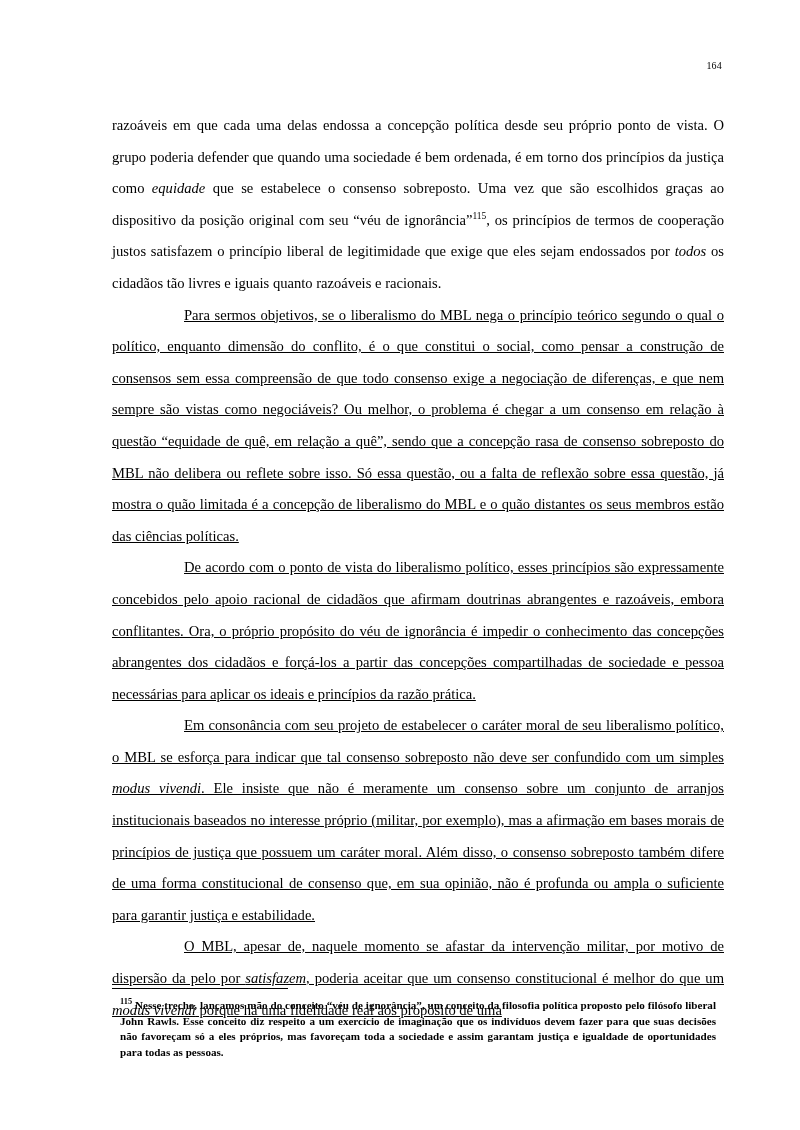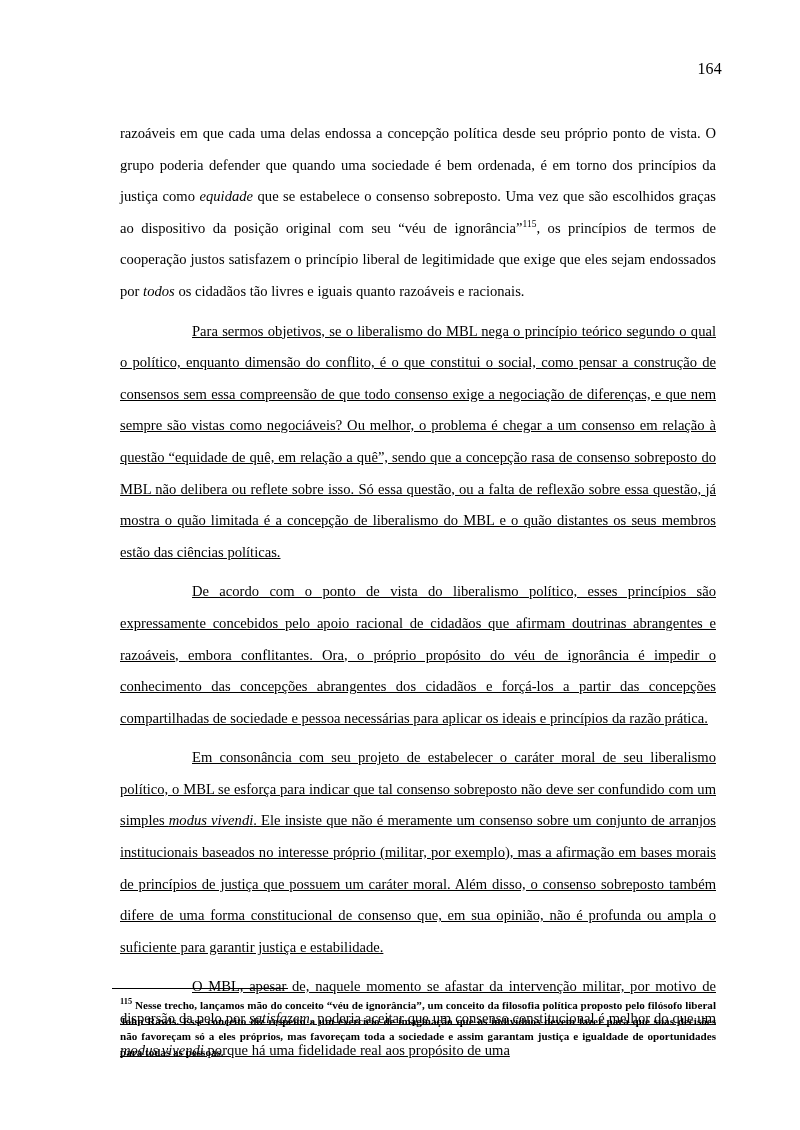--- a/index.html
+++ b/index.html
@@ -14,31 +14,31 @@
     background: #ffffff;
     font-family: "Liberation Serif", "DejaVu Serif", serif;
     color: #000000;
     box-sizing: border-box;
     overflow: hidden;
   }
   .page-number {
     position: absolute;
     top: 60px;
     right: 78px;
-    font-size: 16px;
+    font-size: 10px;
     letter-spacing: 0.2px;
   }
   .content {
     position: absolute;
     top: 110px;
     left: 112px;
     width: 612px;
   }
   p {
-    margin: 8px;
+    margin: 0;
     text-align: justify;
     text-justify: inter-word;
     font-size: 14.6px;
     line-height: 31.6px;
     hyphens: none;
   }
   p.indent {
     text-indent: 72px;
     text-decoration: underline;
   }

